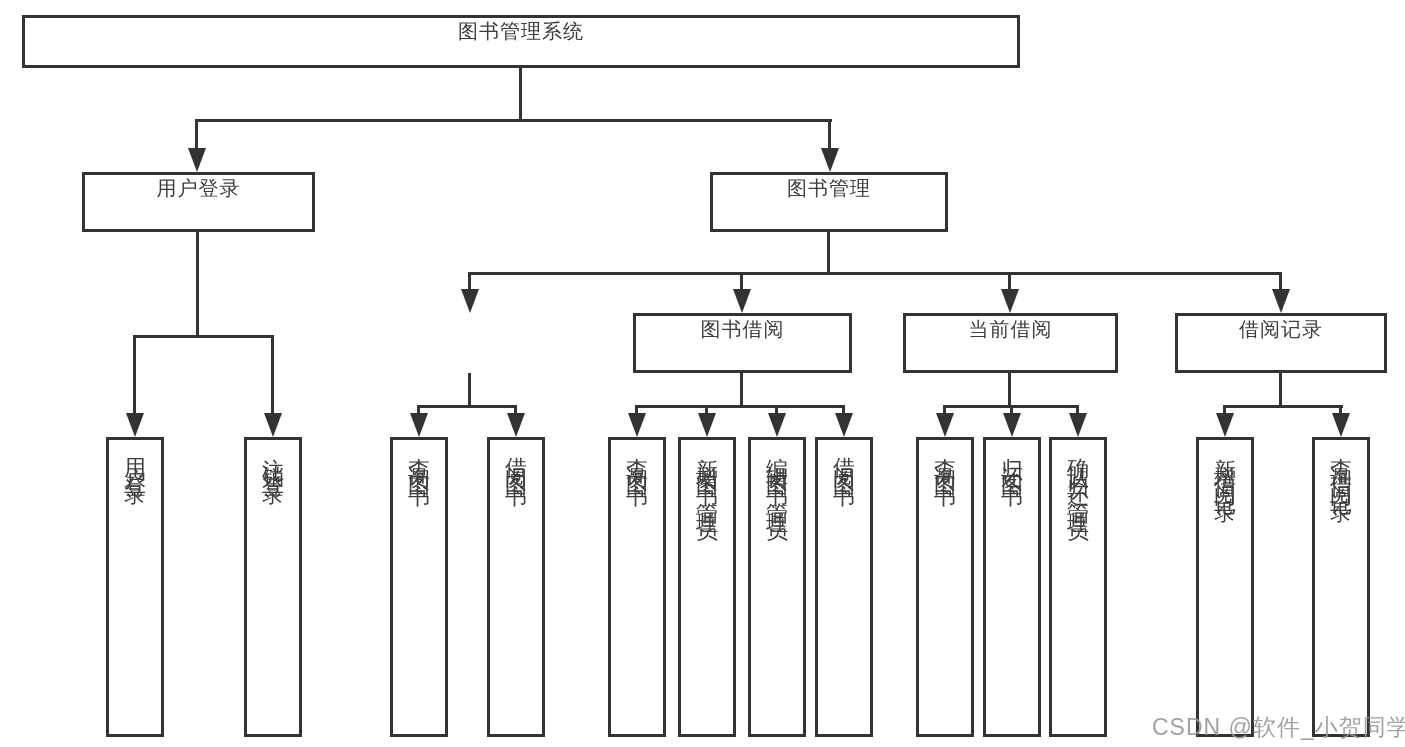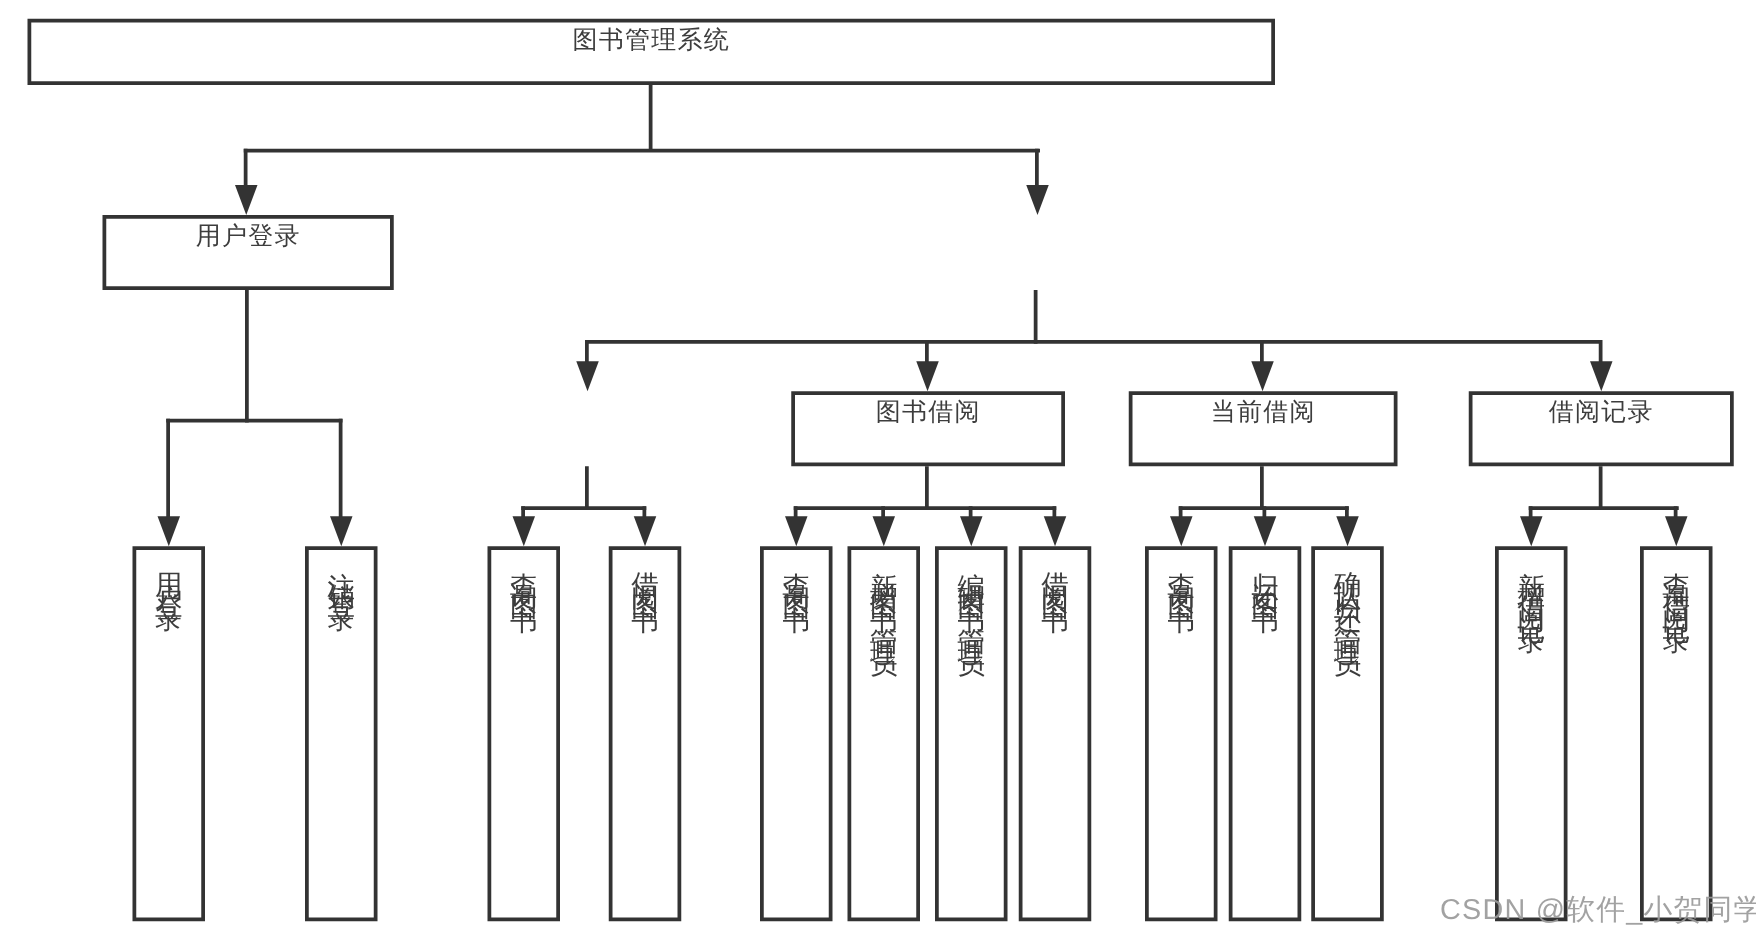--- a/index.html
+++ b/index.html
@@ -78,20 +78,23 @@
 
   <div class="vline" style="left:519px;top:67px;height:54px"></div>
   <div class="hline" style="left:195px;top:119px;width:637px"></div>
   <div class="vline" style="left:195px;top:119px;height:32px"></div>
   <div class="vline" style="left:828px;top:119px;height:32px"></div>
   <div class="arrow" style="left:188px;top:148px"></div>
   <div class="arrow" style="left:821px;top:148px"></div>
 
   <div class="box hbox" style="left:82px;top:172px;width:233px;height:60px">
     <span>用户登录</span>
+  </div>
+  <div class="box hbox" style="left:710px;top:172px;width:238px;height:60px">
+    <span>图书管理</span>
   </div>
 
   <div class="vline" style="left:196px;top:232px;height:106px"></div>
   <div class="hline" style="left:133px;top:335px;width:141px"></div>
   <div class="vline" style="left:133px;top:335px;height:82px"></div>
   <div class="vline" style="left:271px;top:335px;height:82px"></div>
   <div class="arrow" style="left:126px;top:413px"></div>
   <div class="arrow" style="left:264px;top:413px"></div>
 
   <div class="vline" style="left:827px;top:232px;height:43px"></div>

